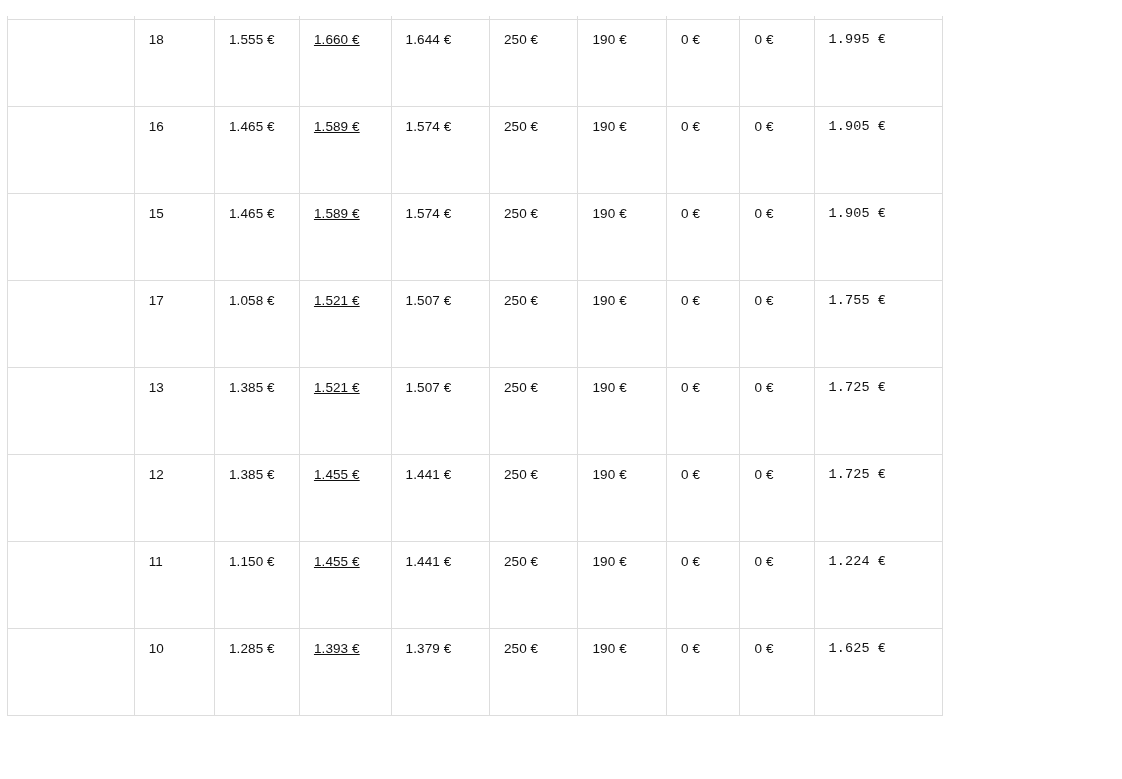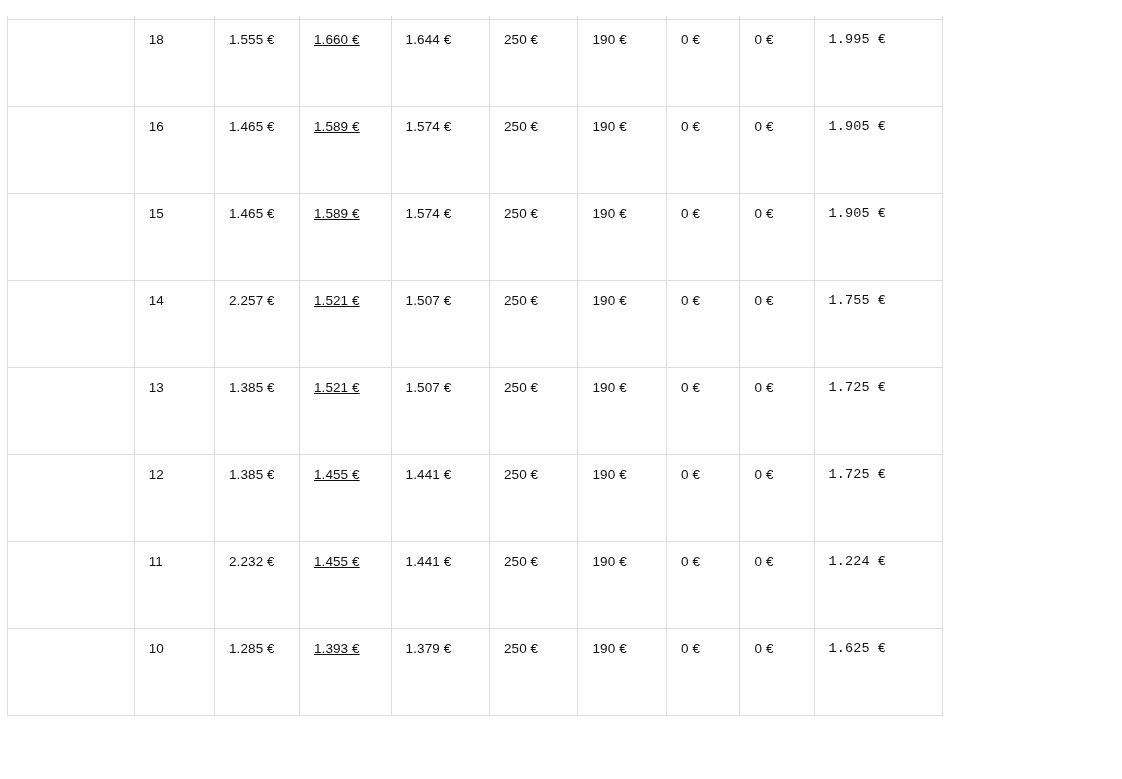--- a/index.html
+++ b/index.html
@@ -111,22 +111,22 @@
           <td class="c-p2">1.589 €</td>
           <td class="c-p3">1.574 €</td>
           <td class="c-p4">250 €</td>
           <td class="c-p5">190 €</td>
           <td class="c-p6">0 €</td>
           <td class="c-p7">0 €</td>
           <td class="c-total total-cell">1.905 €</td>
         </tr>
         <tr>
           <td class="c-label"></td>
-          <td class="c-qty">14</td>
-          <td class="c-p1">2.257 €</td>
+          <td class="c-qty">17</td>
+          <td class="c-p1">1.058 €</td>
           <td class="c-p2">1.521 €</td>
           <td class="c-p3">1.507 €</td>
           <td class="c-p4">250 €</td>
           <td class="c-p5">190 €</td>
           <td class="c-p6">0 €</td>
           <td class="c-p7">0 €</td>
           <td class="c-total total-cell">1.755 €</td>
         </tr>
         <tr>
           <td class="c-label"></td>
@@ -148,21 +148,21 @@
           <td class="c-p3">1.441 €</td>
           <td class="c-p4">250 €</td>
           <td class="c-p5">190 €</td>
           <td class="c-p6">0 €</td>
           <td class="c-p7">0 €</td>
           <td class="c-total total-cell">1.725 €</td>
         </tr>
         <tr>
           <td class="c-label"></td>
           <td class="c-qty">11</td>
-          <td class="c-p1">2.232 €</td>
+          <td class="c-p1">1.150 €</td>
           <td class="c-p2">1.455 €</td>
           <td class="c-p3">1.441 €</td>
           <td class="c-p4">250 €</td>
           <td class="c-p5">190 €</td>
           <td class="c-p6">0 €</td>
           <td class="c-p7">0 €</td>
           <td class="c-total total-cell">1.224 €</td>
         </tr>
         <tr>
           <td class="c-label"></td>

